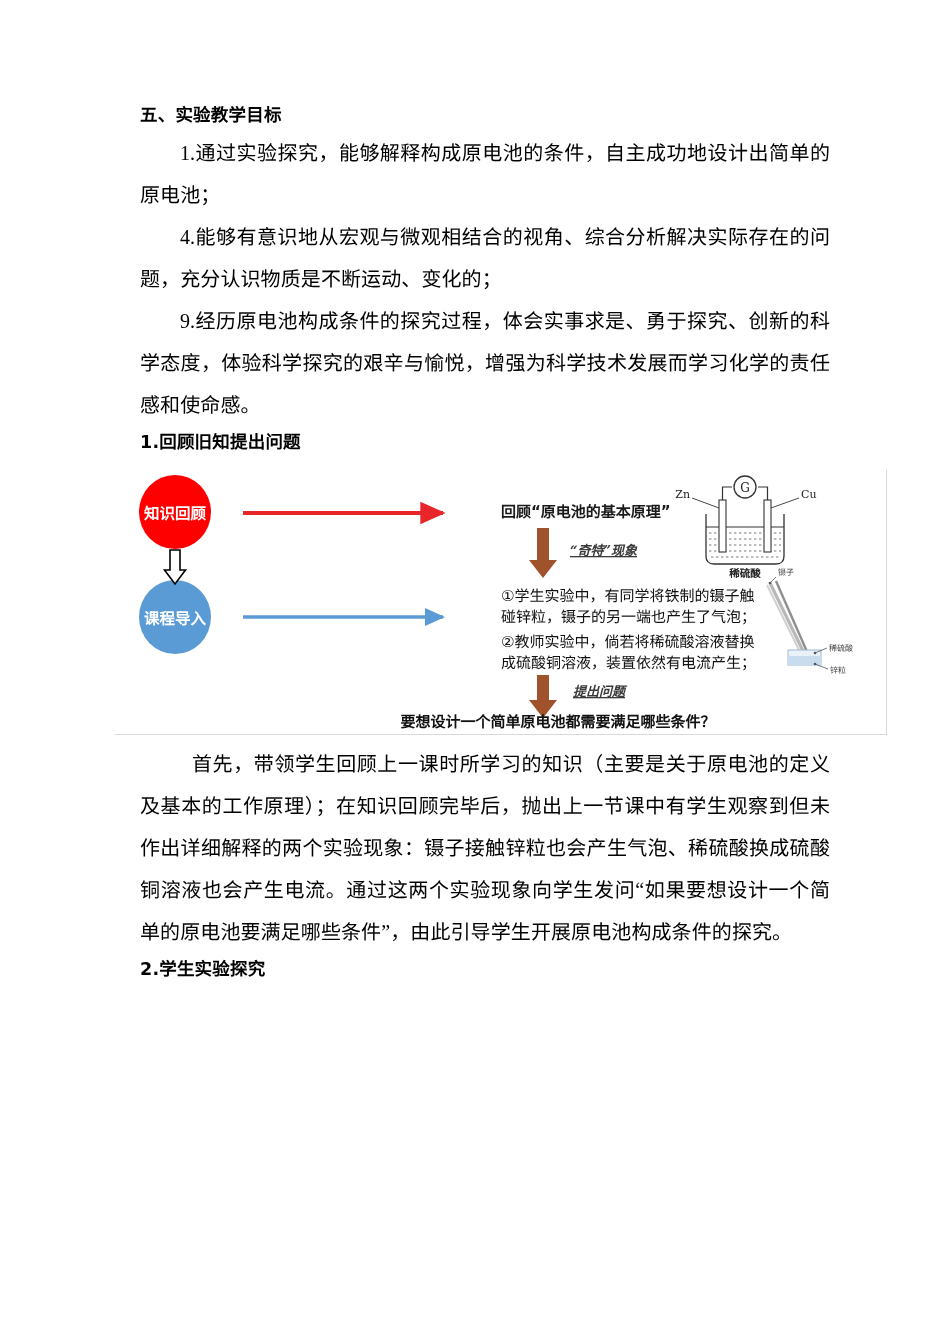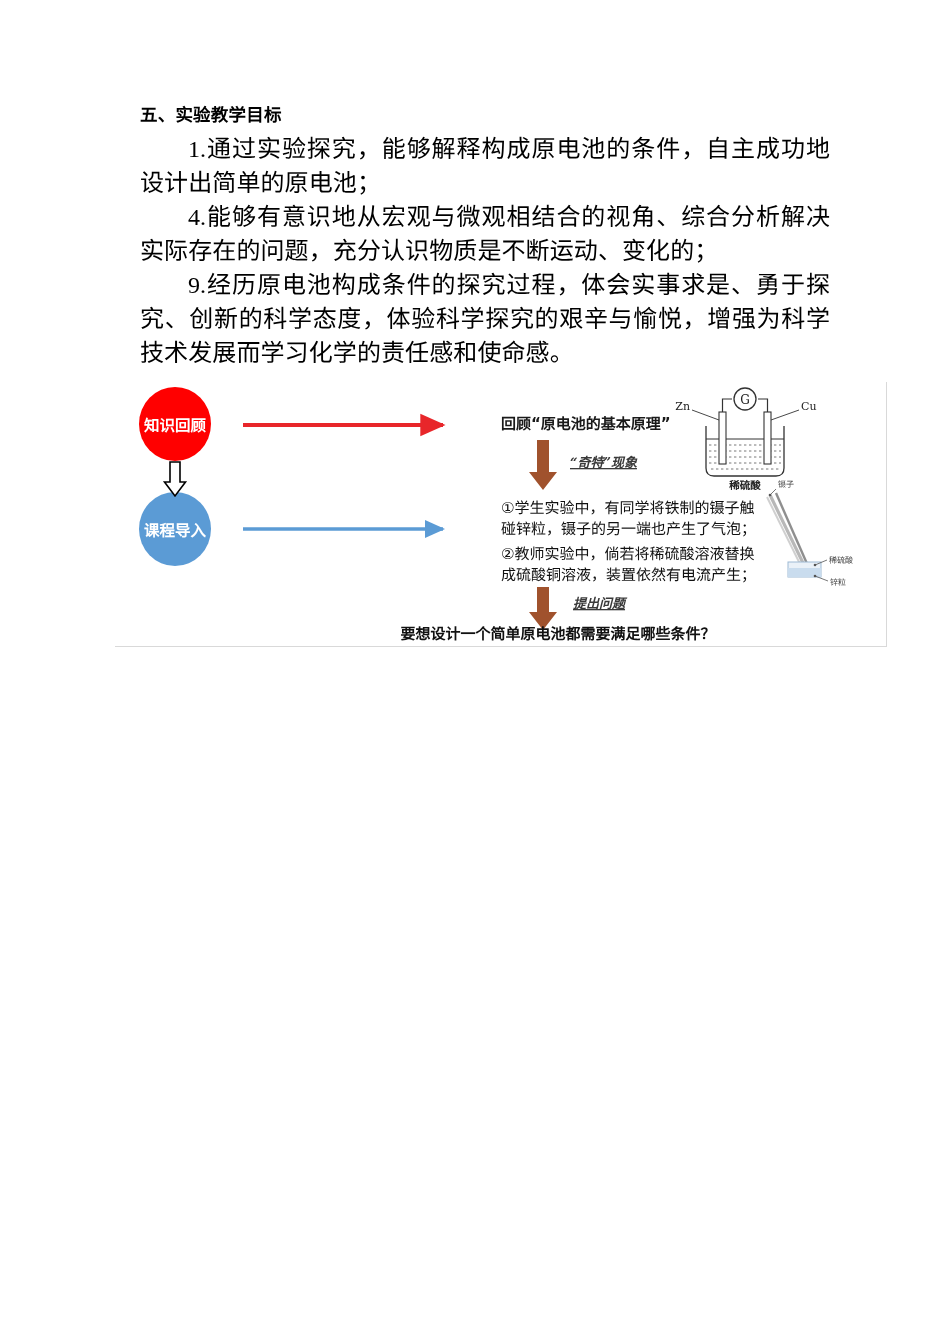--- a/index.html
+++ b/index.html
@@ -40,22 +40,22 @@
     font-family: "DejaVu Sans", "Liberation Sans", sans-serif;
     font-weight: bold;
     font-size: 17.5px;
     line-height: 32px;
     margin: 0;
     letter-spacing: 0.2px;
   }
 
   
   .para {
-    font-size: 24px;
-    line-height: 34px;
+    font-size: 20px;
+    line-height: 42px;
     margin: 0;
     text-align: justify;
     text-justify: inter-ideograph;
     letter-spacing: 0.1px;
   }
   .para.indent { text-indent: 2em; }
   .para.indent-wide { text-indent: 2.6em; }
 
   
   .diagram {
@@ -76,20 +76,21 @@
 <div class="page">
   <div class="content">
 
     <h2 class="h-section">五、实验教学目标</h2>
 
     <p class="para indent">1.通过实验探究，能够解释构成原电池的条件，自主成功地设计出简单的原电池；</p>
     <p class="para indent">4.能够有意识地从宏观与微观相结合的视角、综合分析解决实际存在的问题，充分认识物质是不断运动、变化的；</p>
     <p class="para indent">9.经历原电池构成条件的探究过程，体会实事求是、勇于探究、创新的科学态度，体验科学探究的艰辛与愉悦，增强为科学技术发展而学习化学的责任感和使命感。</p>
 
 
+    <h3 class="h-sub">1.回顾旧知提出问题</h3>
 
     <div class="diagram">
       <svg class="diagram-svg" width="772" height="264" viewBox="0 0 772 264" xmlns="http://www.w3.org/2000/svg">
 
         <defs>
           <marker id="arrRed" markerWidth="7" markerHeight="7" refX="5.4" refY="3" orient="auto" markerUnits="strokeWidth">
             <path d="M0,0.3 L6,3 L0,5.7 Z" fill="#E8262A"></path>
           </marker>
           <marker id="arrBlue" markerWidth="7" markerHeight="7" refX="5.4" refY="3" orient="auto" markerUnits="strokeWidth">
             <path d="M0,0.3 L6,3 L0,5.7 Z" fill="#5B9BD5"></path>
@@ -180,17 +181,19 @@
         <g>
           <path d="M422,205 L434,205 L434,230 L442,230 L428,248 L414,230 L422,230 Z" fill="#A0522D"></path>
         </g>
 
         <text x="458" y="226" fill="#3a3a3a" font-family="DejaVu Serif, Liberation Serif, serif" font-size="13" font-style="italic" font-weight="bold" text-decoration="underline">提出问题</text>
 
         <text x="443" y="257" text-anchor="middle" fill="#111111" font-family="DejaVu Sans, Liberation Sans, sans-serif" font-size="15" font-weight="bold">要想设计一个简单原电池都需要满足哪些条件？</text>
       </svg>
     </div>
 
+    <p class="para indent-wide">首先，带领学生回顾上一课时所学习的知识（主要是关于原电池的定义及基本的工作原理）；在知识回顾完毕后，抛出上一节课中有学生观察到但未作出详细解释的两个实验现象：镊子接触锌粒也会产生气泡、稀硫酸换成硫酸铜溶液也会产生电流。通过这两个实验现象向学生发问“如果要想设计一个简单的原电池要满足哪些条件”，由此引导学生开展原电池构成条件的探究。</p>
 
+    <h3 class="h-sub">2.学生实验探究</h3>
 
 
   </div>
 </div>
 
 </body></html>

